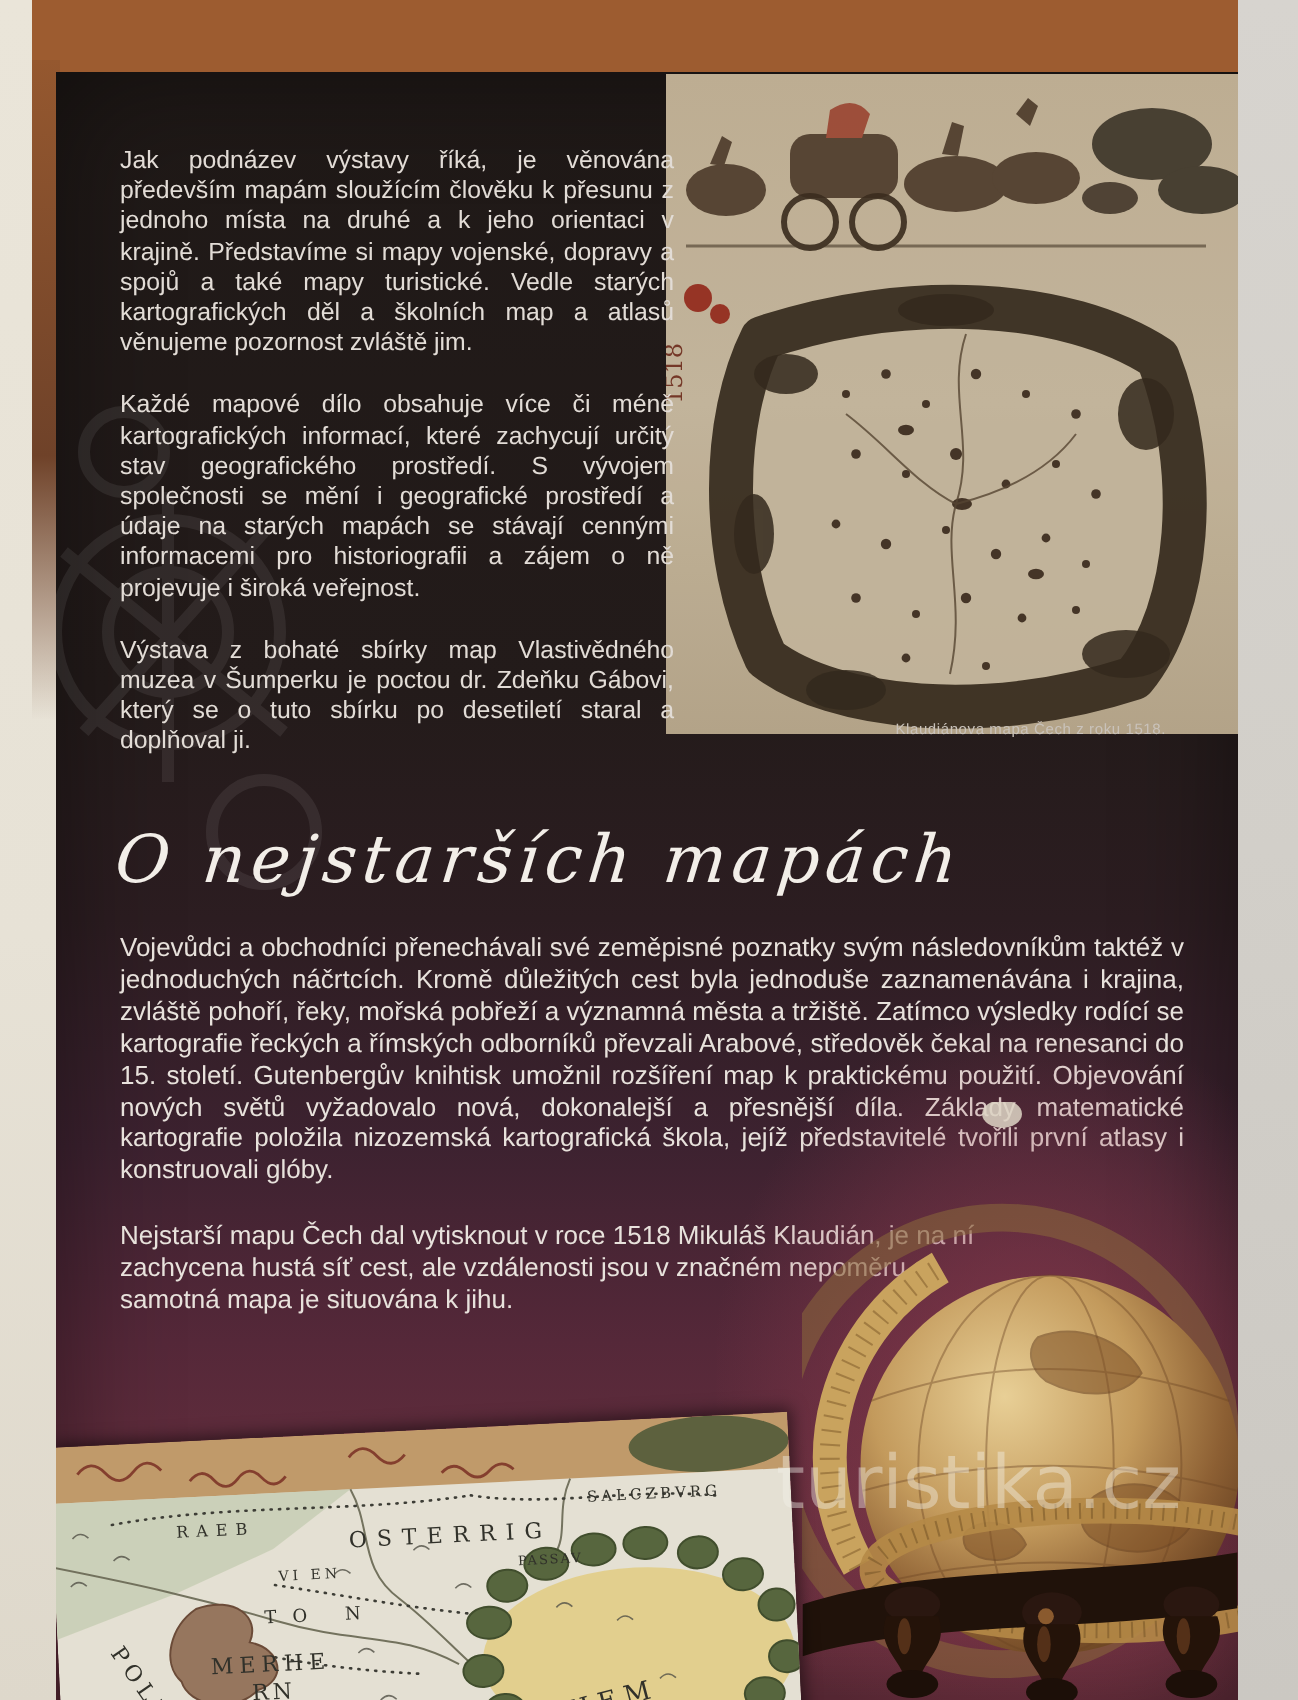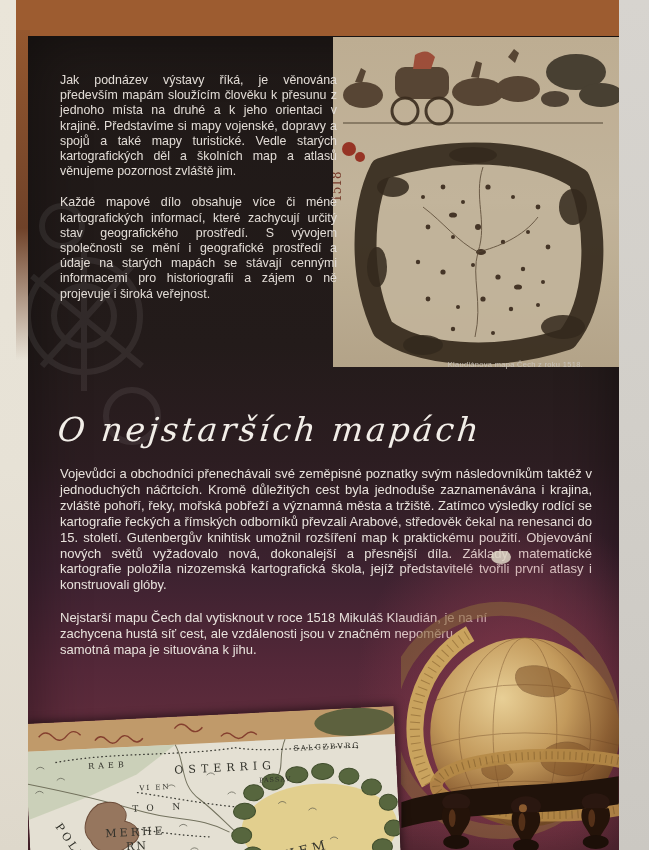--- a/index.html
+++ b/index.html
@@ -156,20 +156,21 @@
       </g>
 
       <rect x="0" y="0" width="286" height="330" fill="#000" opacity="0.06"></rect>
     </svg>
 
     <div class="abs caption">Klaudiánova mapa Čech z roku 1518.</div>
 
     <div class="abs intro-col">
       <p>Jak podnázev výstavy říká, je věnována především mapám sloužícím člověku k přesunu z jednoho místa na druhé a k jeho orientaci v krajině. Představíme si mapy vojenské, dopravy a spojů a také mapy turistické. Vedle starých kartografických děl a školních map a atlasů věnujeme pozornost zvláště jim.</p>
       <p>Každé mapové dílo obsahuje více či méně kartografických informací, které zachycují určitý stav geografického prostředí. S vývojem společnosti se mění i geografické prostředí a údaje na starých mapách se stávají cennými informacemi pro historiografii a zájem o ně projevuje i široká veřejnost.</p>
+      <p>Výstava z bohaté sbírky map Vlastivědného muzea v Šumperku je poctou dr. Zdeňku Gábovi, který se o tuto sbírku po desetiletí staral a doplňoval ji.</p>
     </div>
 
     <div class="abs title">O nejstarších mapách</div>
 
     <div class="abs body1">Vojevůdci a obchodníci přenechávali své zeměpisné poznatky svým následovníkům taktéž v jednoduchých náčrtcích. Kromě důležitých cest byla jednoduše zaznamenávána i krajina, zvláště pohoří, řeky, mořská pobřeží a významná města a tržiště. Zatímco výsledky rodící se kartografie řeckých a římských odborníků převzali Arabové, středověk čekal na renesanci do 15. století. Gutenbergův knihtisk umožnil rozšíření map k praktickému použití. Objevování nových světů vyžadovalo nová, dokonalejší a přesnější díla. Základy matematické kartografie položila nizozemská kartografická škola, jejíž představitelé tvořili první atlasy i konstruovali glóby.</div>
     <div class="abs body2">Nejstarší mapu Čech dal vytisknout v roce 1518 Mikuláš Klaudián, je na ní zachycena hustá síť cest, ale vzdálenosti jsou v značném nepoměru a samotná mapa je situována k jihu.</div>
 
     <div class="abs glow"></div>
     <svg class="abs globe" viewBox="0 0 218 300">
       <defs>
@@ -278,15 +279,16 @@
       </g>
       <g stroke="#55544a" stroke-width="0.8" fill="none" opacity="0.8">
         <path d="M10,46 q4,-4 8,0 M8,70 q4,-4 8,0 M30,58 q4,-4 8,0"></path>
         <path d="M140,70 q4,-4 8,0 M180,60 q4,-4 8,0 M200,80 q4,-4 8,0"></path>
         <path d="M250,92 q4,-4 8,0 M280,100 q4,-4 8,0 M300,130 q4,-4 8,0"></path>
         <path d="M150,110 q4,-4 8,0 M160,134 q4,-4 8,0 M190,150 q4,-4 8,0"></path>
       </g>
       <rect x="0" y="0" width="370" height="170" fill="#000" opacity="0.03"></rect>
     </svg>
 
+    <div class="abs watermark">turistika.cz</div>
 
   </div>
 </div>
 
 </body></html>

